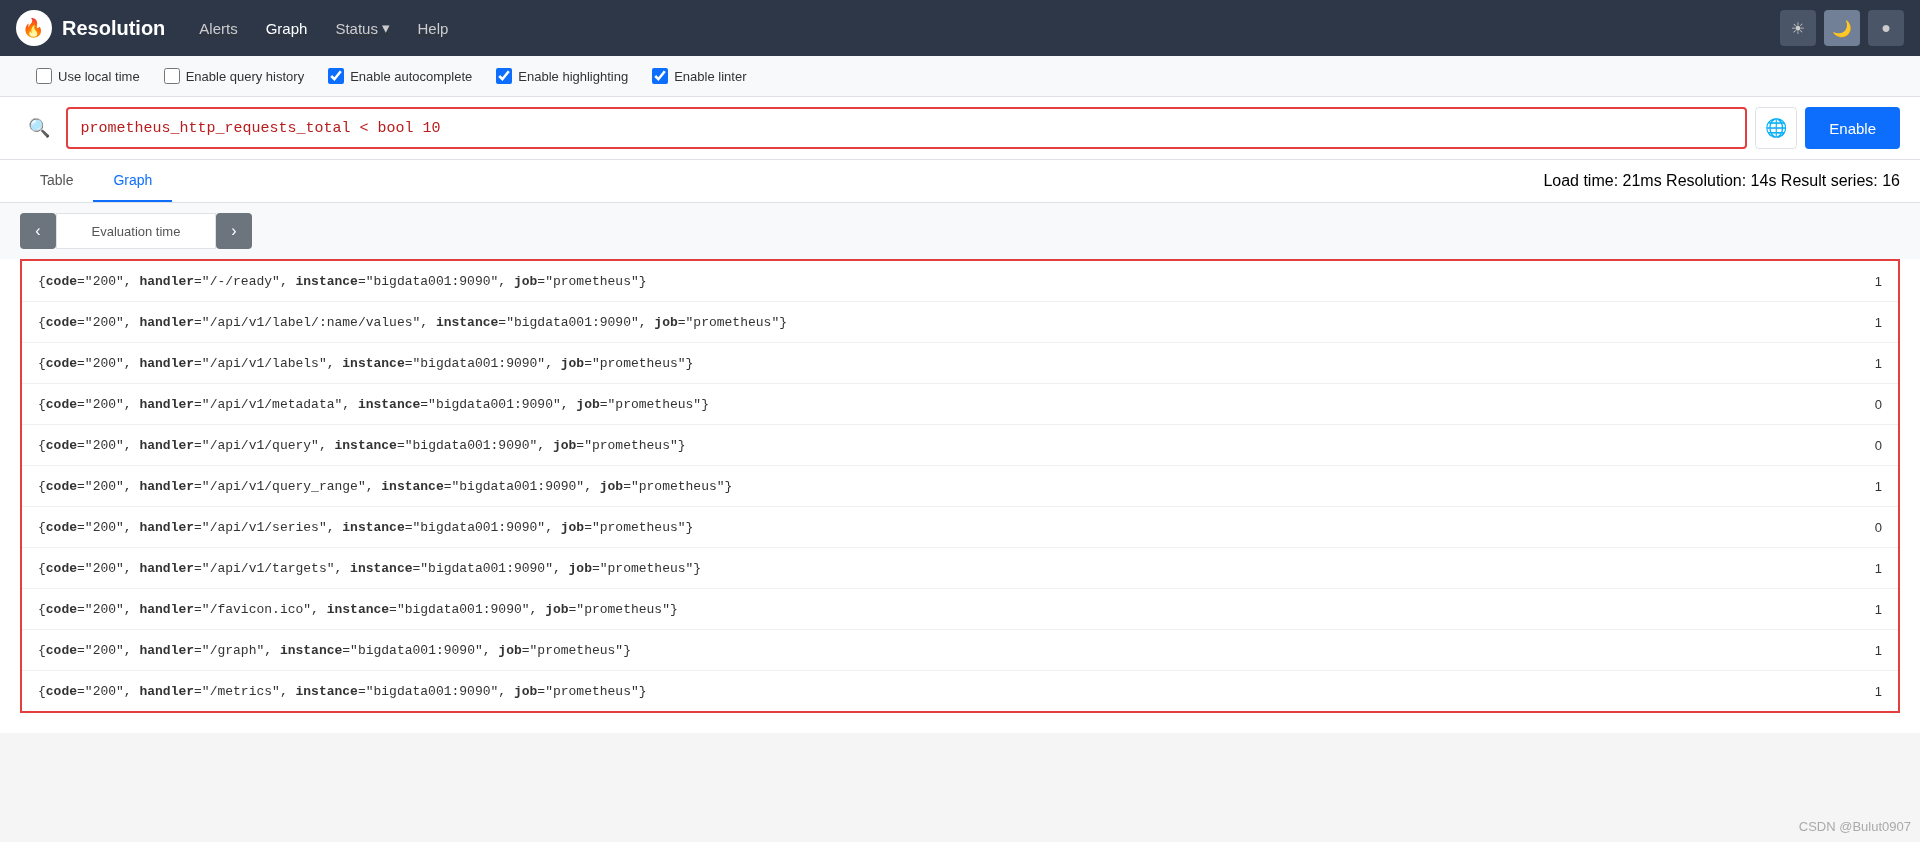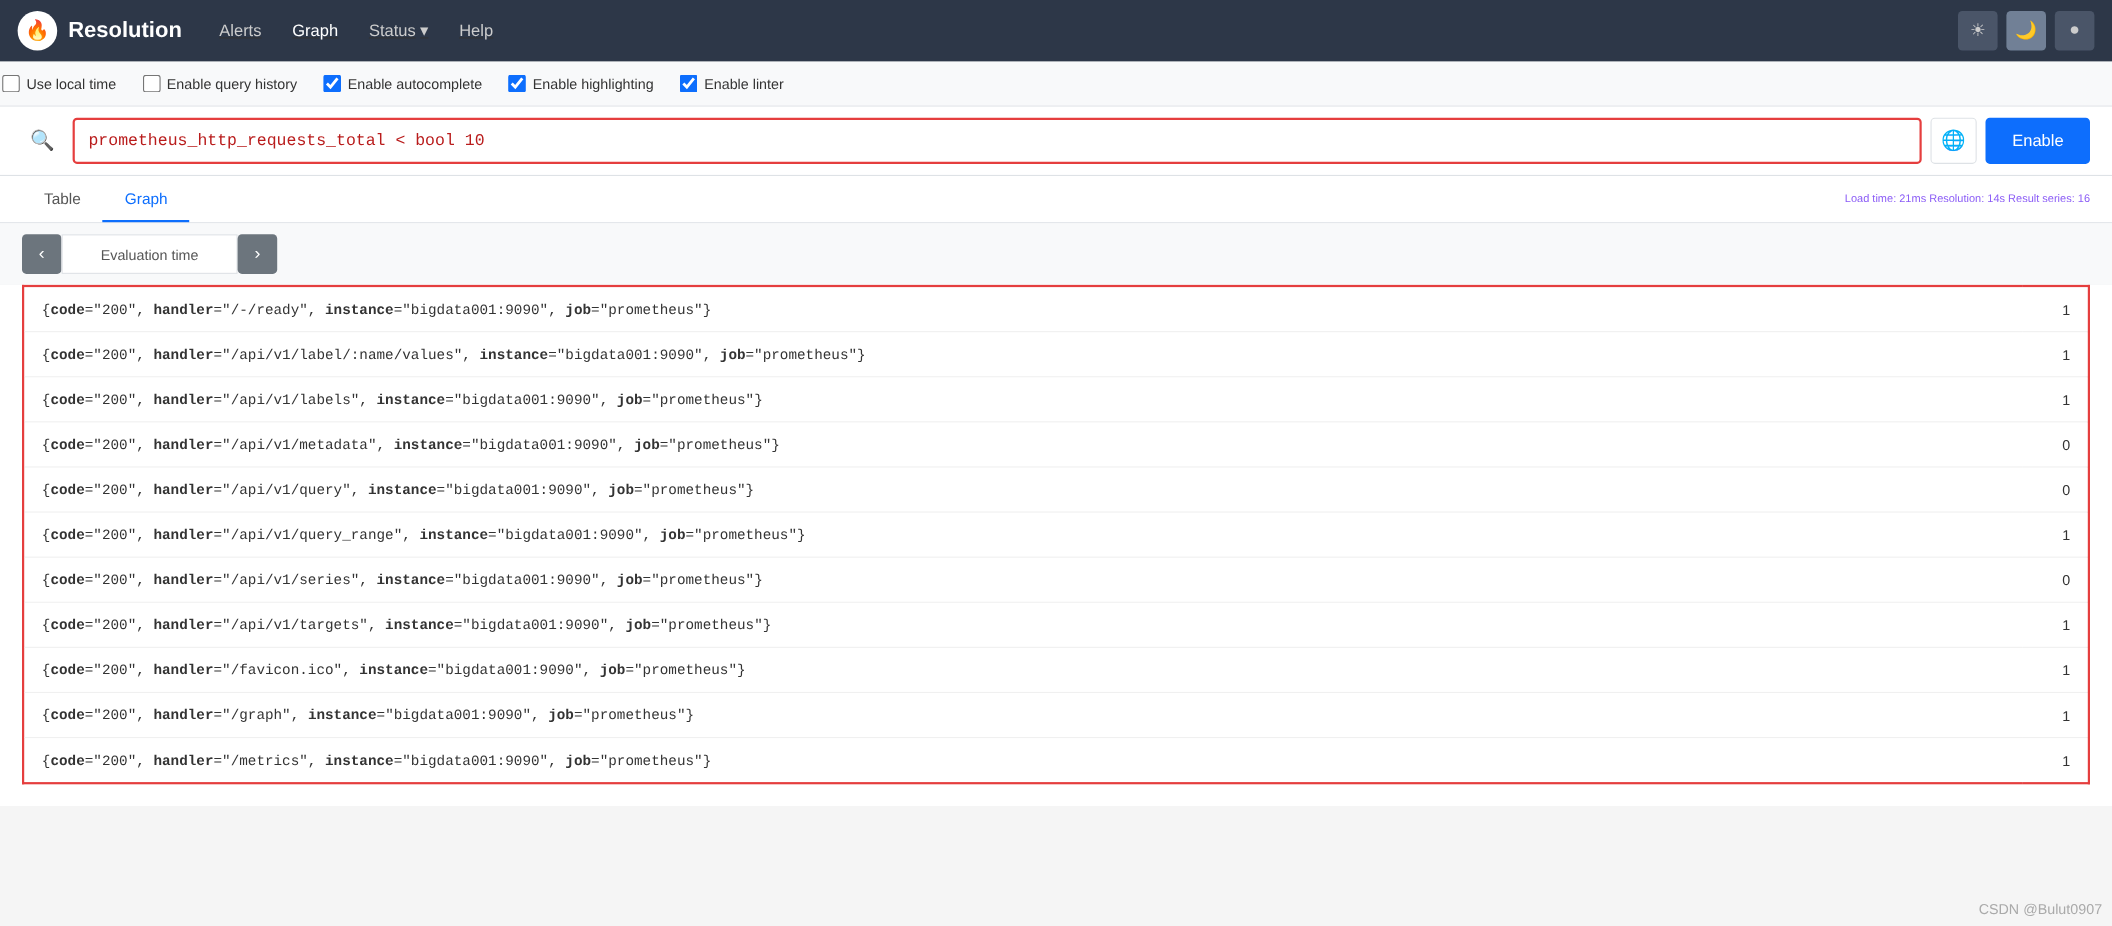--- a/index.html
+++ b/index.html
@@ -73,21 +73,21 @@
       cursor: pointer;
       color: #ccc;
       font-size: 16px;
     }
     .nav-icon-btn.active { background: #718096; }
 
     
     .toolbar {
       background: #f8f9fa;
       border-bottom: 1px solid #dee2e6;
-      padding: 12px 2px;
+      padding: 12px 36px;
       display: flex;
       align-items: flex-end;
       gap: 24px;
     }
     .checkbox-item {
       display: flex;
       align-items: center;
       gap: 6px;
       font-size: 13px;
       cursor: pointer;
@@ -177,22 +177,22 @@
       cursor: pointer;
       font-size: 14px;
       color: #555;
       border-bottom: 2px solid transparent;
     }
     .tab.active {
       color: #0d6efd;
       border-bottom: 2px solid #0d6efd;
     }
     .tabs-right {
-      font-size: 10px;
-      color: #8b5cf6;
+      font-size: 16px;
+      color: #000000;
       padding: 12px 0;
     }
 
     
     .eval-bar {
       background: #f8f9fa;
       padding: 10px 20px;
       display: flex;
       align-items: center;
       gap: 0;

